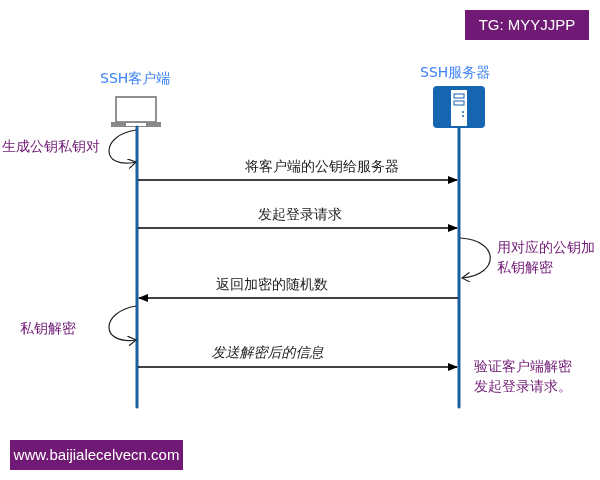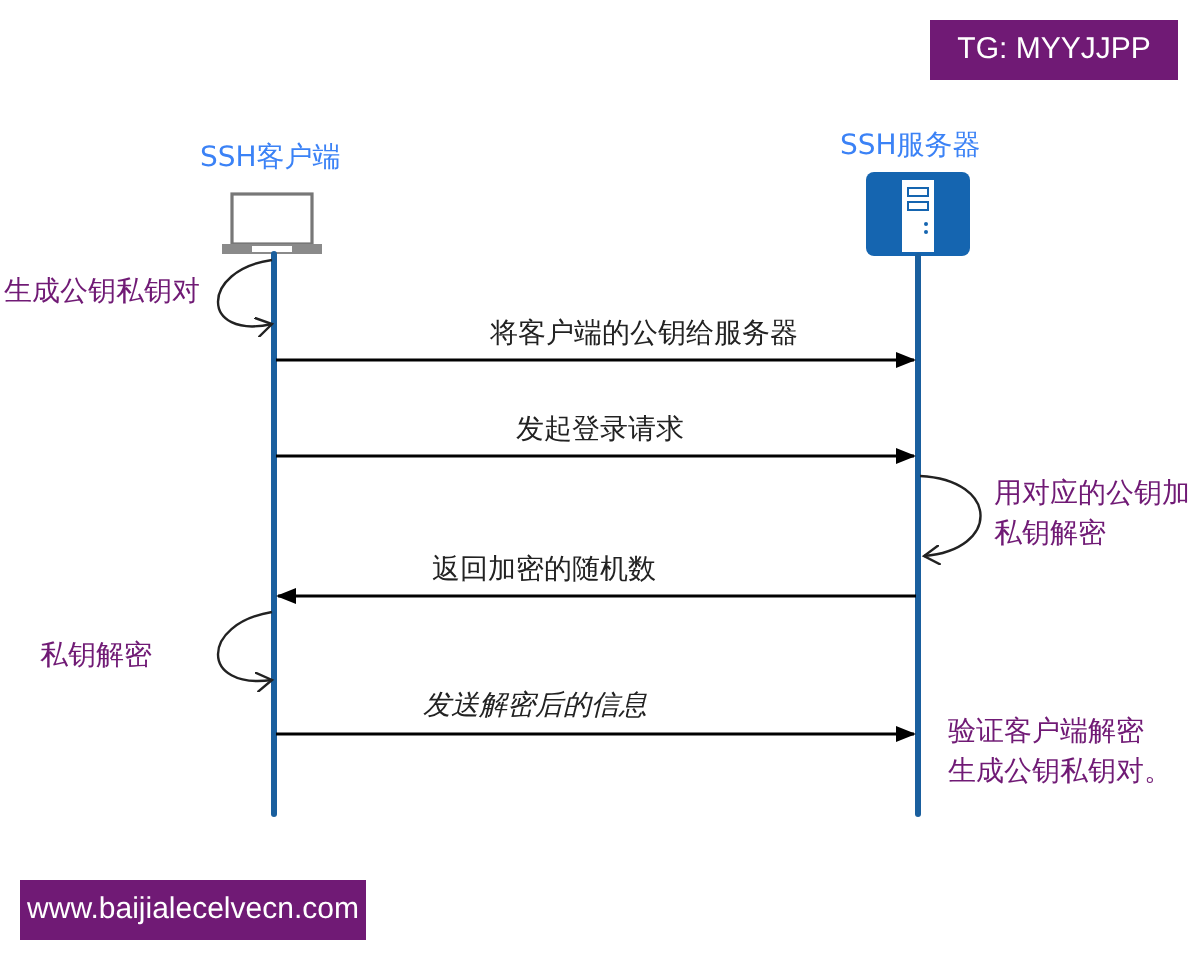--- a/index.html
+++ b/index.html
@@ -68,14 +68,14 @@
 </div>
 <div class="abs note" style="left:20px; top:318px;">私钥解密</div>
 
 <div class="abs msg" style="left:138px; top:158px; width:368px;">将客户端的公钥给服务器</div>
 <div class="abs msg" style="left:138px; top:206px; width:324px;">发起登录请求</div>
 <div class="abs msg" style="left:138px; top:276px; width:268px;">返回加密的随机数</div>
 <div class="abs msg" style="left:138px; top:344px; width:259px;font-style:italic;">发送解密后的信息</div>
 
 <div class="abs note" style="left:474px; top:356px;">
   <div>验证客户端解密</div>
-  <div>生成公钥私钥对。</div>
+  <div>发起登录请求。</div>
 </div>
 
 </body></html>

